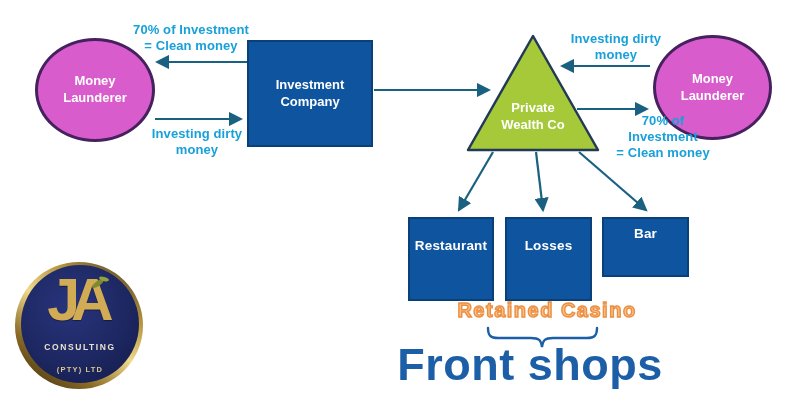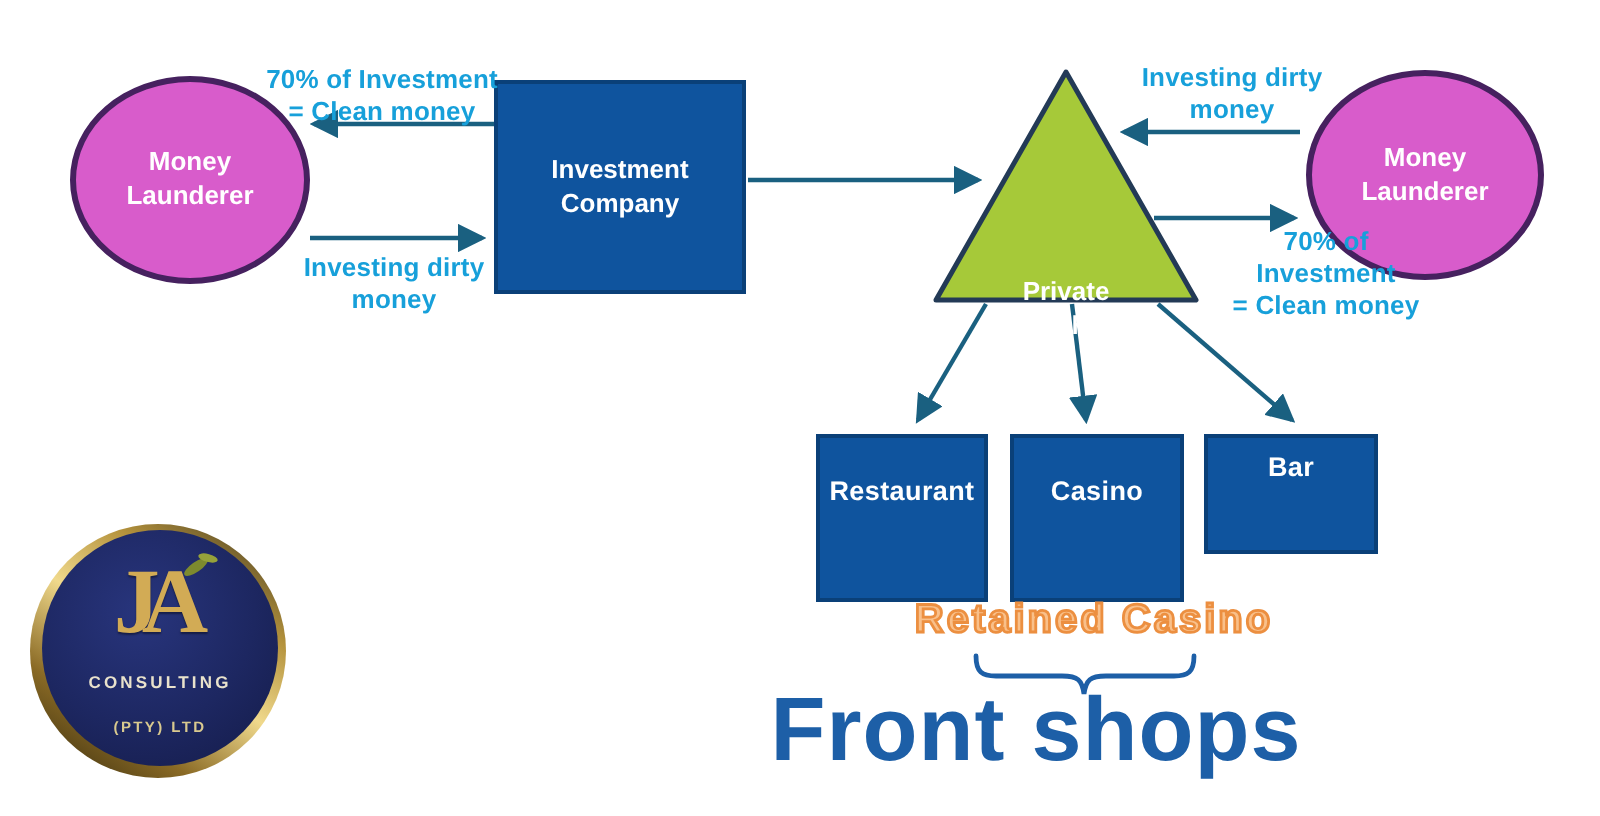--- a/index.html
+++ b/index.html
@@ -19,51 +19,51 @@
     font-size:13px;box-sizing:border-box;
   }
   .rect-node{
     position:absolute;background:#0f549e;border:2px solid #0a4078;
     display:flex;align-items:center;justify-content:center;
     font-size:13px;box-sizing:border-box;
   }
   .shop-box{padding-bottom:26px;font-size:13.5px;letter-spacing:0.2px;}
   .triangle-label{
     position:absolute;left:467px;top:100px;width:132px;
-    font-size:13px;pointer-events:none;margin-top:38px;
+    font-size:13px;pointer-events:none;
   }
   .cyan-label{
     position:absolute;transform:translateX(-50%);
     color:#17a0da;font-weight:bold;font-size:13px;text-align:center;
     white-space:pre-line;line-height:1.22;letter-spacing:0.1px;
   }
   .retained-losses{
     position:absolute;left:547px;top:299px;transform:translateX(-50%);
     font-size:20px;font-weight:bold;letter-spacing:1.5px;
     color:#f9c08a;-webkit-text-stroke:1.4px #ec8f40;white-space:nowrap;
   }
   .front-shops{
-    position:absolute;left:518px;top:339px;transform:translateX(-50%);
+    position:absolute;left:530px;top:339px;transform:translateX(-50%);
     font-size:45px;font-weight:600;color:#1d5fa7;white-space:nowrap;
     letter-spacing:0.5px;
   }
   
   .logo{
     position:absolute;left:15px;top:262px;width:128px;height:127px;
     border-radius:50%;
     background:linear-gradient(215deg,#3a3320 0%,#b4923c 28%,#f0d98c 50%,#8a6a25 74%,#2e250c 100%);
   }
   .logo-inner{
     position:absolute;left:6px;top:3px;width:118px;height:118px;
     border-radius:50%;
     background:radial-gradient(circle at 42% 35%,#28357d 0%,#1d2761 55%,#141b48 100%);
     display:flex;flex-direction:column;align-items:center;justify-content:center;
   }
   .logo-monogram{
-    font-family:Liberation Serif, serif;font-size:46px;font-weight:bold;
+    font-family:Liberation Sans, sans-serif;font-size:59px;font-weight:bold;
     color:#d2ab55;letter-spacing:-9px;line-height:0.9;margin-top:0;
     text-shadow:0 1px 1px #00000066;padding-right:8px;
   }
   .logo-leaf{
     position:absolute;left:70px;top:16px;width:14px;height:5px;border-radius:50%;
     background:#7d8a2e;transform:rotate(-35deg);
   }
   .logo-leaf.second{left:78px;top:12px;width:10px;height:4px;transform:rotate(15deg);background:#96a23a;}
   .logo-line1{
     font-size:8.5px;color:#e9e2cc;letter-spacing:1.6px;margin-top:15px;font-weight:bold;
@@ -107,35 +107,35 @@
   </div>
 
   <div class="triangle-label node-text">Private
 Wealth Co</div>
 
   <div class="ellipse-node" style="left:653px;top:35px;width:119px;height:105px;">
     <span class="node-text">Money
 Launderer</span>
   </div>
 
-  <div class="cyan-label" style="left:191px;top:22px;margin-top:10px;">70% of Investment
+  <div class="cyan-label" style="left:191px;top:22px;">70% of Investment
 = Clean money</div>
   <div class="cyan-label" style="left:197px;top:126px;">Investing dirty
 money</div>
   <div class="cyan-label" style="left:616px;top:31px;">Investing dirty
 money</div>
   <div class="cyan-label" style="left:663px;top:113px;">70% of
 Investment
 = Clean money</div>
 
   <div class="rect-node shop-box" style="left:408px;top:217px;width:86px;height:84px;">
     <span class="node-text">Restaurant</span>
   </div>
   <div class="rect-node shop-box" style="left:505px;top:217px;width:87px;height:84px;">
-    <span class="node-text">Casino</span>
+    <span class="node-text">Losses</span>
   </div>
   <div class="rect-node shop-box" style="left:602px;top:217px;width:87px;height:60px;">
     <span class="node-text">Bar</span>
   </div>
 
   <div class="retained-losses">Retained Casino</div>
 
   <div class="front-shops">Front shops</div>
 
   <div class="logo">

